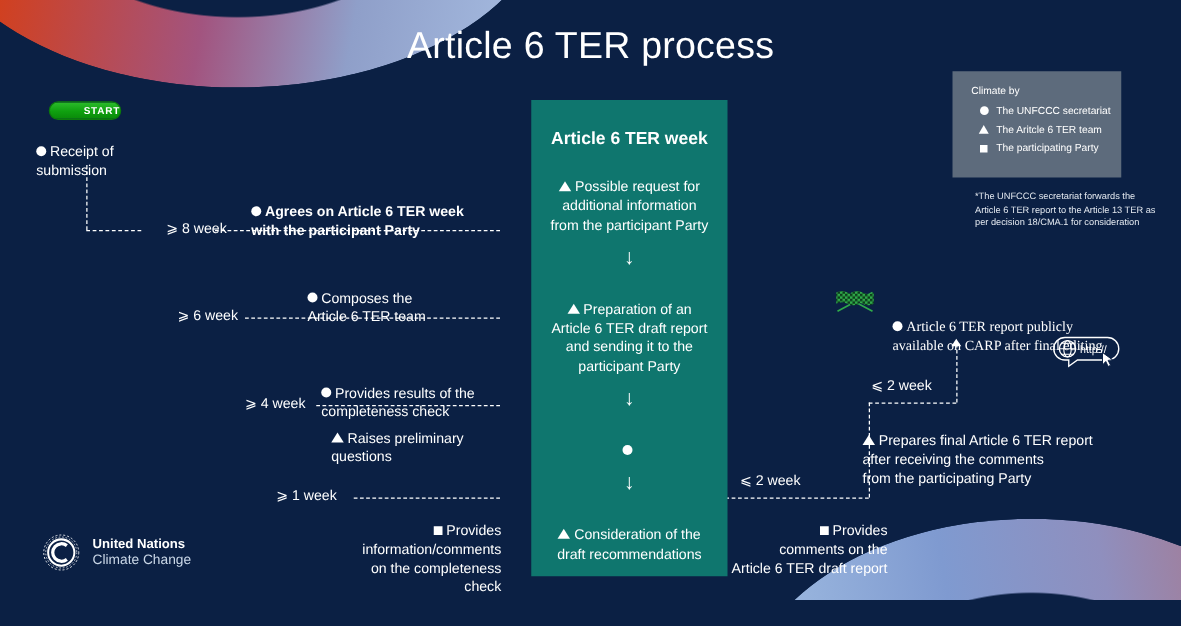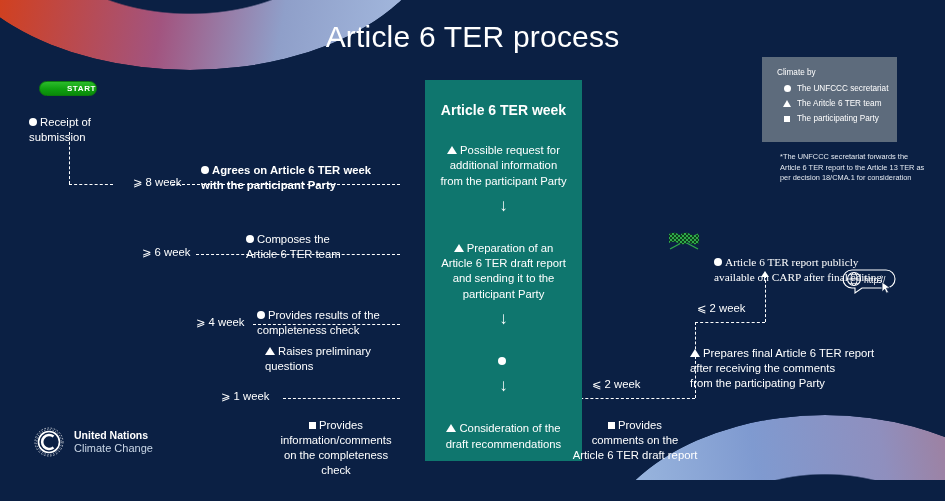--- a/index.html
+++ b/index.html
@@ -65,21 +65,21 @@
   
   .node {
     position: absolute;
     color: #ffffff;
     font-size: 11.3px;
     line-height: 15px;
     z-index: 5;
     white-space: pre-line;
   }
   .node.l { text-align: left; }
-  .node.c { text-align: center; }
+  .node.c { text-align: right; }
 
   .mk {
     display: inline-block;
     vertical-align: middle;
     margin-right: 3px;
     position: relative;
     top: -1px;
   }
   .mk-circle { width: 8px; height: 8px; border-radius: 50%; background: #ffffff; }
   .mk-square { width: 7px; height: 7px; background: #ffffff; }

